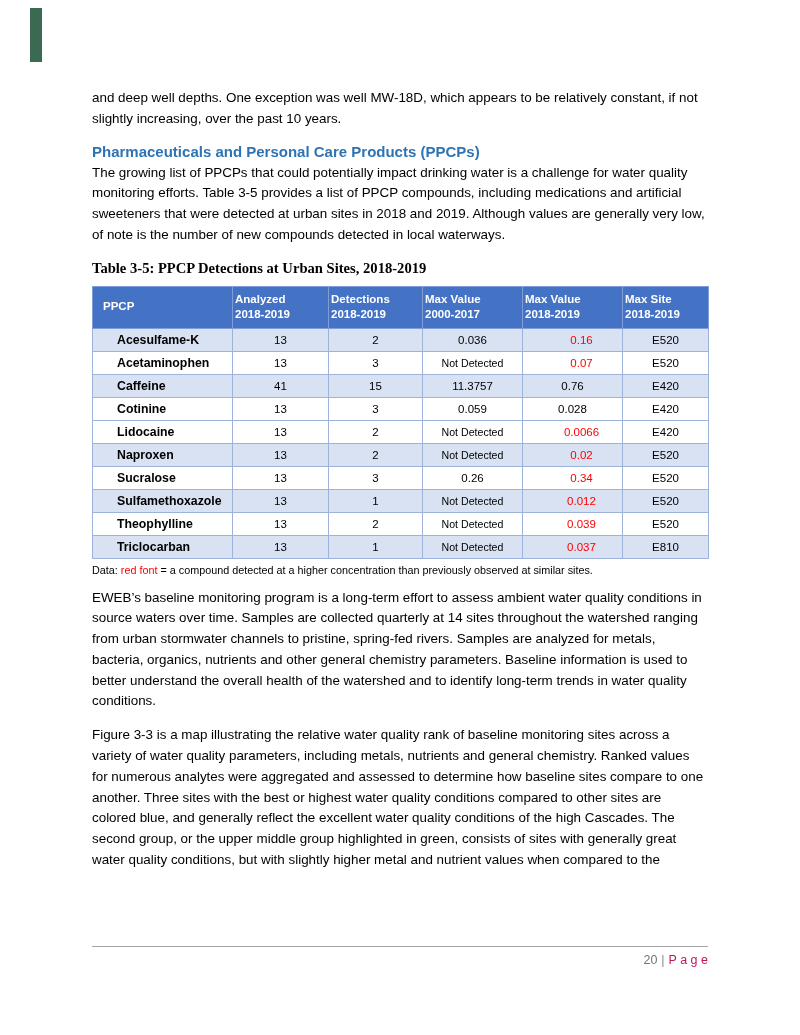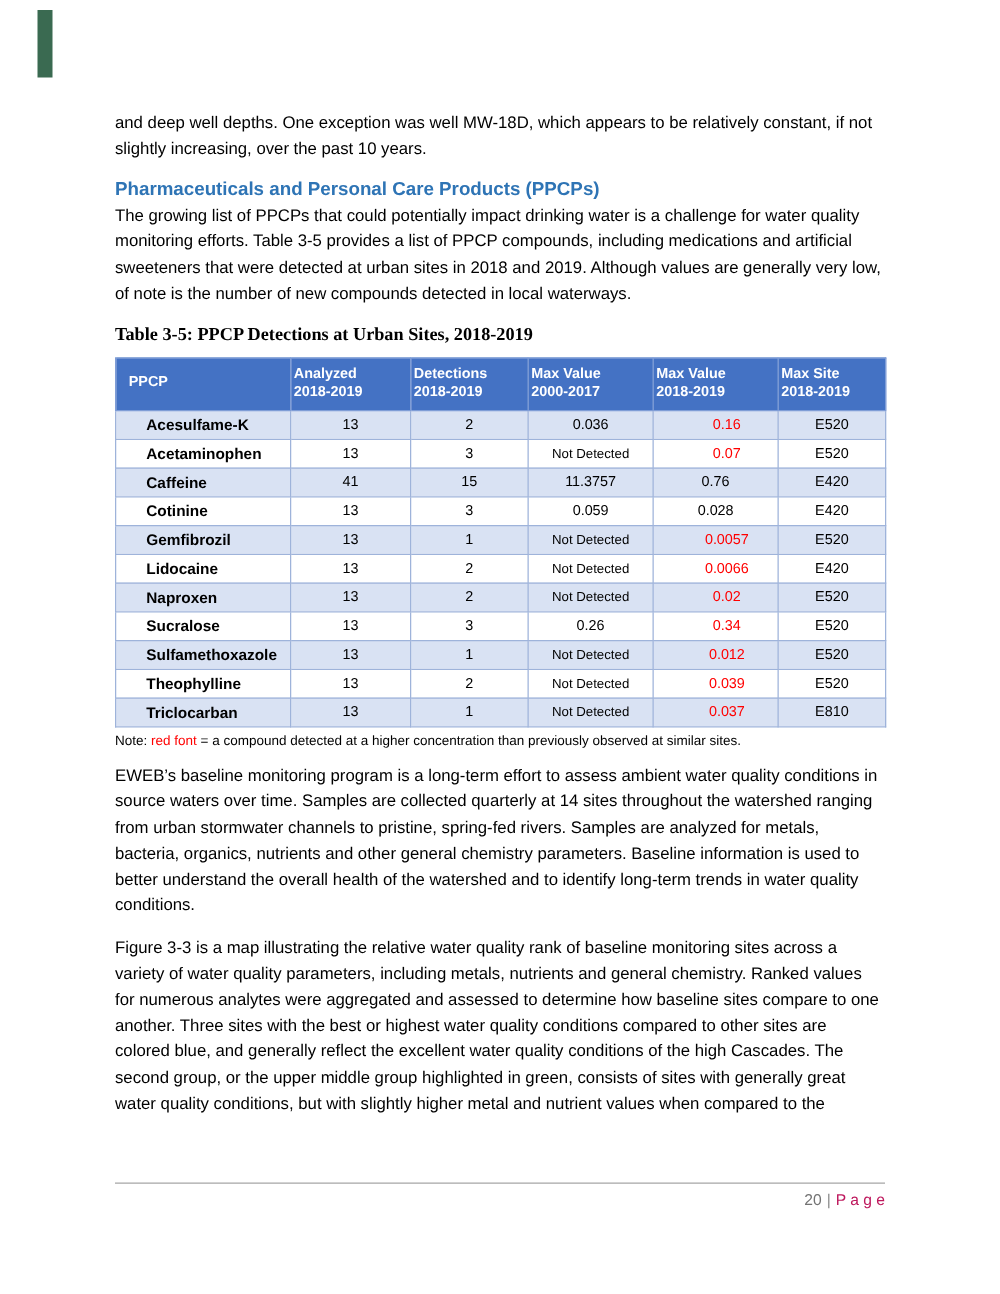--- a/index.html
+++ b/index.html
@@ -185,28 +185,20 @@
             <td>E420</td>
           </tr>
           <tr>
             <td class="cell-name">Cotinine</td>
             <td>13</td>
             <td>3</td>
             <td>0.059</td>
             <td>0.028</td>
             <td>E420</td>
           </tr>
-          <tr class="shaded">
-            <td class="cell-name">Gemfibrozil</td>
-            <td>13</td>
-            <td>1</td>
-            <td class="small-text">Not Detected</td>
-            <td class="red-value">0.0057</td>
-            <td>E520</td>
-          </tr>
           <tr>
             <td class="cell-name">Lidocaine</td>
             <td>13</td>
             <td>2</td>
             <td class="small-text">Not Detected</td>
             <td class="red-value">0.0066</td>
             <td>E420</td>
           </tr>
           <tr class="shaded">
             <td class="cell-name">Naproxen</td>
@@ -244,21 +236,21 @@
             <td class="cell-name">Triclocarban</td>
             <td>13</td>
             <td>1</td>
             <td class="small-text">Not Detected</td>
             <td class="red-value">0.037</td>
             <td>E810</td>
           </tr>
         </tbody>
     </table>
 
-    <p class="table-note"><span>Note: </span><span class="red">red font</span><span> = a compound detected at a higher concentration than previously observed at similar sites.</span></p>
+    <p class="table-note"><span>Data: </span><span class="red">red font</span><span> = a compound detected at a higher concentration than previously observed at similar sites.</span></p>
 
 
     <p class="body-text">EWEB’s baseline monitoring program is a long-term effort to assess ambient water quality conditions in source waters over time.   Samples are collected quarterly at 14 sites throughout the watershed ranging from urban stormwater channels to pristine, spring-fed rivers.  Samples are analyzed for metals, bacteria, organics, nutrients and other general chemistry parameters.  Baseline information is used to better understand the overall health of the watershed and to identify long-term trends in water quality conditions.</p>
     <p class="body-text">Figure 3-3 is a map illustrating the relative water quality rank of baseline monitoring sites across a variety of water quality parameters, including metals, nutrients and general chemistry. Ranked values for numerous analytes were aggregated and assessed to determine how baseline sites compare to one another.  Three sites with the best or highest water quality conditions compared to other sites are colored blue, and generally reflect the excellent water quality conditions of the high Cascades.  The second group, or the upper middle group highlighted in green, consists of sites with generally great water quality conditions, but with slightly higher metal and nutrient values when compared to the</p>
   </div>
 
   <div class="footer">
     <span class="pg-num">20</span><span class="pg-sep">|</span><span class="pg-word">P a g e</span>
   </div>
 </div>

